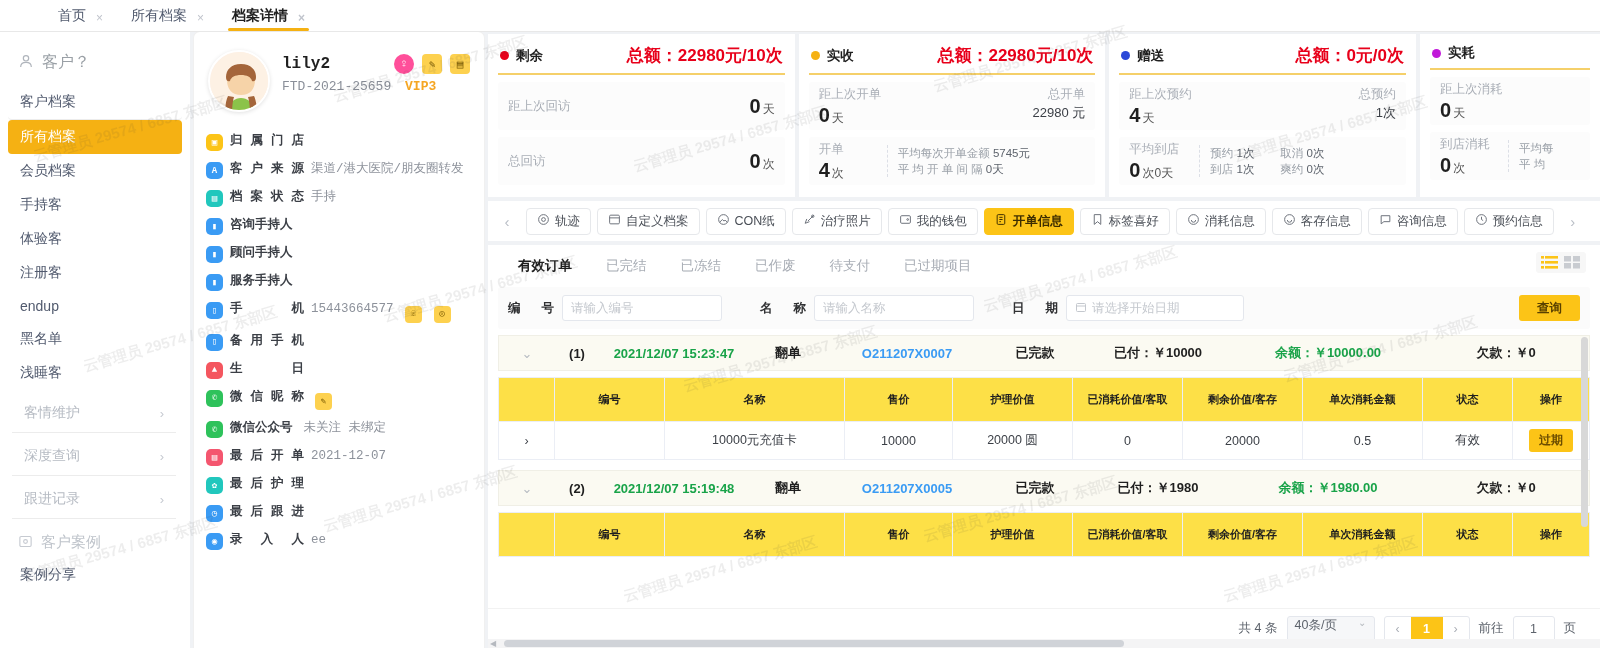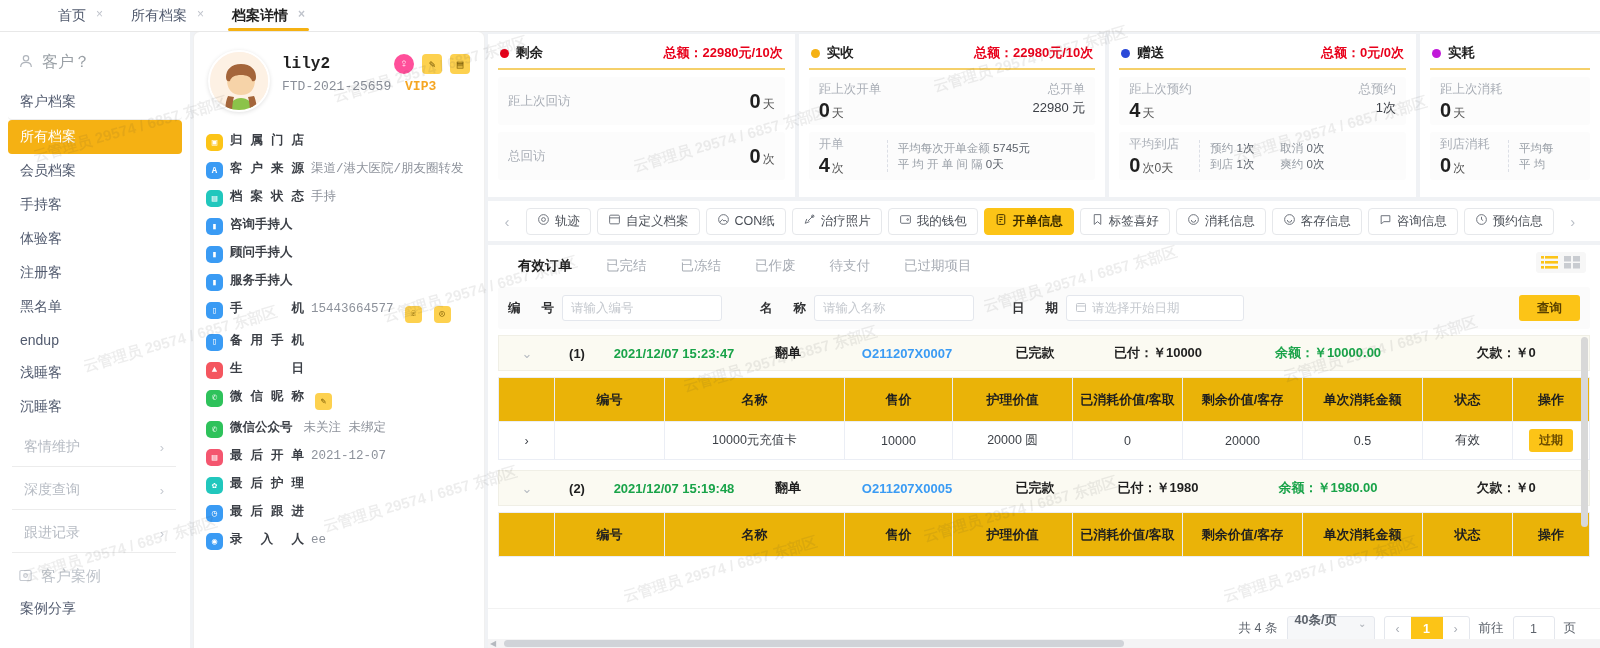--- a/index.html
+++ b/index.html
@@ -11,21 +11,21 @@
     background: #f0f2f5;
   }
   .app { position:relative; width:1600px; height:648px; background:#fff; }
 
   
   .tabbar {
     height:32px; background:#fff; display:flex; align-items:flex-end;
     padding-left:44px; border-bottom:1px solid #e8e8e8; position:relative; z-index:5;
   }
   .tabbar-tab {
-    display:flex; align-items:flex-start; gap:10px; padding:0 14px 6px 14px;
+    display:flex; align-items:flex-end; gap:10px; padding:0 14px 6px 14px;
     font-size:14px; color:#515a6e; cursor:pointer; position:relative;
   }
   .tabbar-tab .x { color:#c0c4cc; font-size:12px; }
   .tabbar-tab.active { color:#1f1f1f; font-weight:600; }
   .tabbar-tab.active::after {
     content:""; position:absolute; left:10px; right:10px; bottom:0;
     height:3px; background:#f5b113; border-radius:2px;
   }
 
   
@@ -110,21 +110,21 @@
   .stat {
     background:#fff; flex:1 1 0; min-width:0; border-top:2px solid #fff;
     position:relative; padding:0 10px;
   }
   .stat-head {
     display:flex; align-items:center; justify-content:space-between;
     padding:8px 2px 6px 2px; border-bottom:2px solid #f5d06a;
   }
   .stat-title { display:flex; align-items:center; gap:7px; font-size:13.5px; font-weight:700; color:#1f1f1f; }
   .dot { width:9px; height:9px; border-radius:50%; display:inline-block; }
-  .stat-total { font-size:13px; font-weight:700; color:#e8001a; white-space:nowrap; }
+  .stat-total { font-size:17px; font-weight:700; color:#e8001a; white-space:nowrap; }
   .stat-box {
     background:#fcfcfc; margin-top:7px; padding:6px 10px; border-radius:3px;
     height:48px; display:flex; align-items:center;
   }
   .box-lr { width:100%; display:flex; align-items:center; justify-content:space-between; }
   .box-lbl { color:#a9aeb6; font-size:12.5px; }
   .box-big { font-size:20px; font-weight:700; color:#1f1f1f; }
   .box-big small { font-size:12px; font-weight:400; color:#555; margin-left:2px; }
   .box-col { display:flex; flex-direction:column; gap:1px; }
   .box-col.right { align-items:flex-end; }
@@ -190,41 +190,41 @@
   .oh-date { width:150px; color:#19a349; font-weight:700; }
   .oh-type { width:78px; font-weight:700; color:#1f1f1f; }
   .oh-no { width:160px; color:#3a9bf4; font-weight:700; }
   .oh-status { width:96px; font-weight:700; color:#1f1f1f; }
   .oh-paid { width:150px; font-weight:700; color:#1f1f1f; }
   .oh-bal { width:190px; font-weight:700; color:#19a349; }
   .oh-debt { flex:1; font-weight:700; color:#1f1f1f; text-align:center; }
 
   table.inner { width:100%; border-collapse:collapse; font-size:12.5px; }
   table.inner th {
-    background:#eab308; color:#1f1f1f; font-weight:700; border:1px solid #ebeef5;
-    height:44px; padding:2px 4px; font-size:13px;
+    background:#fde047; color:#1f1f1f; font-weight:700; border:1px solid #ebeef5;
+    height:44px; padding:2px 4px; font-size:11px;
   }
   table.inner td {
     border:1px solid #ebeef5; text-align:center; height:38px; padding:2px 4px; color:#3b3f46;
   }
   .expand-cell { color:#b6bbc2; cursor:pointer; }
   .badge-expire {
     display:inline-block; background:#fcc417; color:#6b4c00; font-weight:700;
     padding:3px 10px; border-radius:3px; font-size:12px; cursor:pointer;
   }
 
   
   .pager {
     height:40px; display:flex; align-items:center; justify-content:flex-end; gap:9px;
     padding:0 24px 0 10px; font-size:12.5px; color:#5d636c; background:#fff;
     border-top:1px solid #f2f2f2;
   }
   .pg-select {
     width:88px; height:26px; border:1px solid #e4e7ed; border-radius:3px; background:#f6f7f9;
-    display:flex; align-items:flex-end; justify-content:space-between; padding:12px 7px; cursor:pointer;font-weight:bold;
+    display:flex; align-items:flex-start; justify-content:space-between; padding:0 7px; cursor:pointer;
   }
   .pg-nav { display:flex; align-items:center; border:1px solid #e4e7ed; border-radius:3px; height:26px; overflow:hidden; }
   .pg-nav span { width:26px; height:24px; display:flex; align-items:center; justify-content:center; cursor:pointer; color:#a8adb5; }
   .pg-nav .num { background:#fcc417; color:#fff; font-weight:700; width:32px; }
   .pg-input { width:42px; height:26px; border:1px solid #e4e7ed; border-radius:3px; text-align:center; line-height:24px; background:#fff; }
 
   
   .vscroll {
     position:absolute; right:2px; top:0; width:7px; border-radius:4px; background:#d8d8d8;
   }
@@ -276,24 +276,23 @@
             </svg>
         </span>
         <span>客户？</span>
       </div>
       <div class="side-link divider">客户档案</div>
       <div class="side-link active">所有档案</div>
       <div class="side-link">会员档案</div>
       <div class="side-link">手持客</div>
       <div class="side-link">体验客</div>
       <div class="side-link">注册客</div>
+      <div class="side-link">endup</div>
       <div class="side-link">黑名单</div>
-      <div class="side-link">endup</div>
       <div class="side-link">浅睡客</div>
-      <div class="side-link">沉睡客</div>
 
       <div class="side-group">
         <span>客情维护</span>
         <span class="chev">›</span>
       </div>
       <div class="side-group">
         <span>深度查询</span>
         <span class="chev">›</span>
       </div>
       <div class="side-group">

